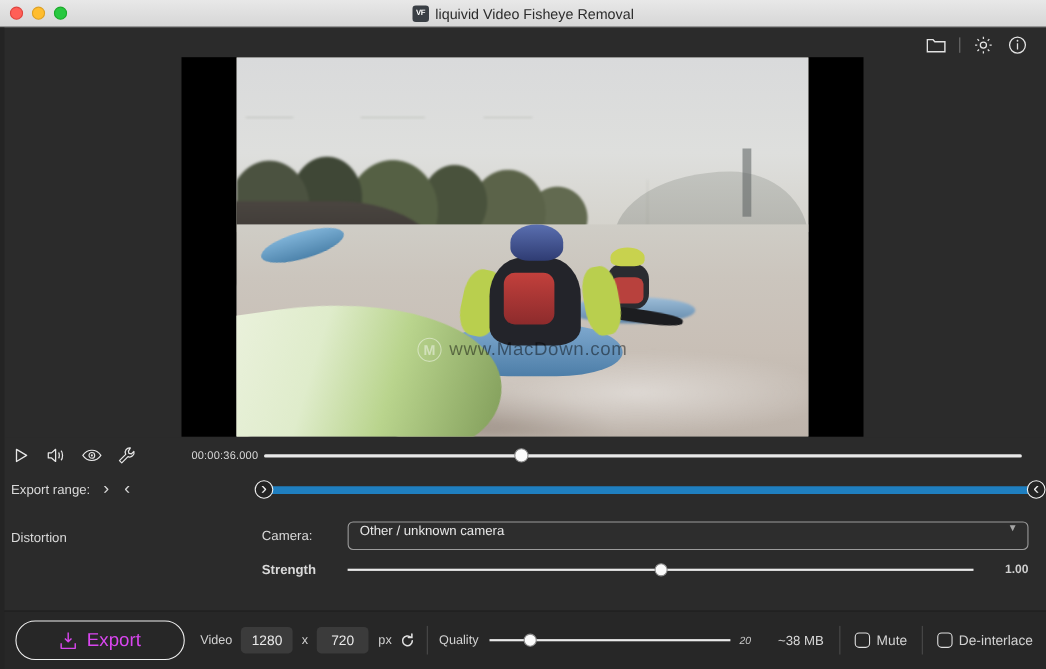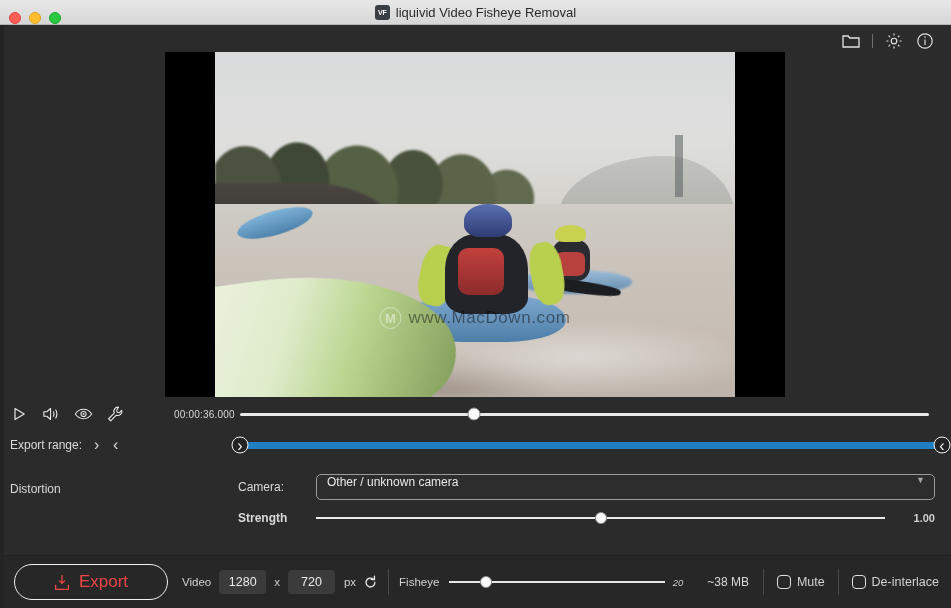--- a/index.html
+++ b/index.html
@@ -19,21 +19,21 @@
   }
 
   
   .titlebar {
     position: relative;
     height: 25px;
     flex: 0 0 25px;
     background: linear-gradient(to bottom, #e8e8e8 0%, #d6d6d6 100%);
     border-bottom: 1px solid #b4b4b4;
     display: flex;
-    align-items: flex-end;
+    align-items: center;
   }
   .traffic {
     display: flex;
     gap: 8px;
     padding-left: 9px;
     align-items: center;
   }
   .tl-dot {
     width: 12px; height: 12px;
     border-radius: 50%;
@@ -474,21 +474,21 @@
     align-items: center;
     padding: 0 12px 0 14px;
     gap: 0;
   }
   .export-btn {
     height: 36px;
     min-width: 154px;
     border: 1.5px solid #f0f0f0;
     border-radius: 18px;
     background: transparent;
-    color: #ef4444;
+    color: #d946ef;
     display: flex;
     align-items: center;
     justify-content: center;
     gap: 9px;
     font-size: 17px;
     cursor: pointer;
   }
   .export-icon { width: 16px; height: 17px; display:flex; align-items:center; }
 
   .bb-label {
@@ -725,21 +725,21 @@
     <input class="size-input" value="720" style="">
     <span class="bb-label" style="margin-left:9px">px</span>
     <span class="reset-icon" style="margin-left:7px">
       <svg width="15" height="15" viewBox="0 0 16 16" fill="none" stroke="currentColor" stroke-width="1.5" stroke-linecap="round">
         <path d="M12.6 8a4.7 4.7 0 11-1.5-3.4"></path>
         <path d="M12.2 1.4v3.4H8.8"></path>
       </svg>
     </span>
     <span class="bb-sep" style="margin-left:10px"></span>
 
-    <span class="bb-label" style="margin-left:10px">Fisheye</span>
+    <span class="bb-label" style="margin-left:10px">Quality</span>
     <div class="quality-wrap" style="margin-left:10px">
       <div class="quality-track">
         <span class="quality-knob" style="left:17%"></span>
       </div>
     </div>
     <span class="qval" style="margin-left:8px">20</span>
 
     <span class="fsize" style="margin-left:16px">~38 MB</span>
     <span class="bb-sep" style="margin-left:14px"></span>
 

